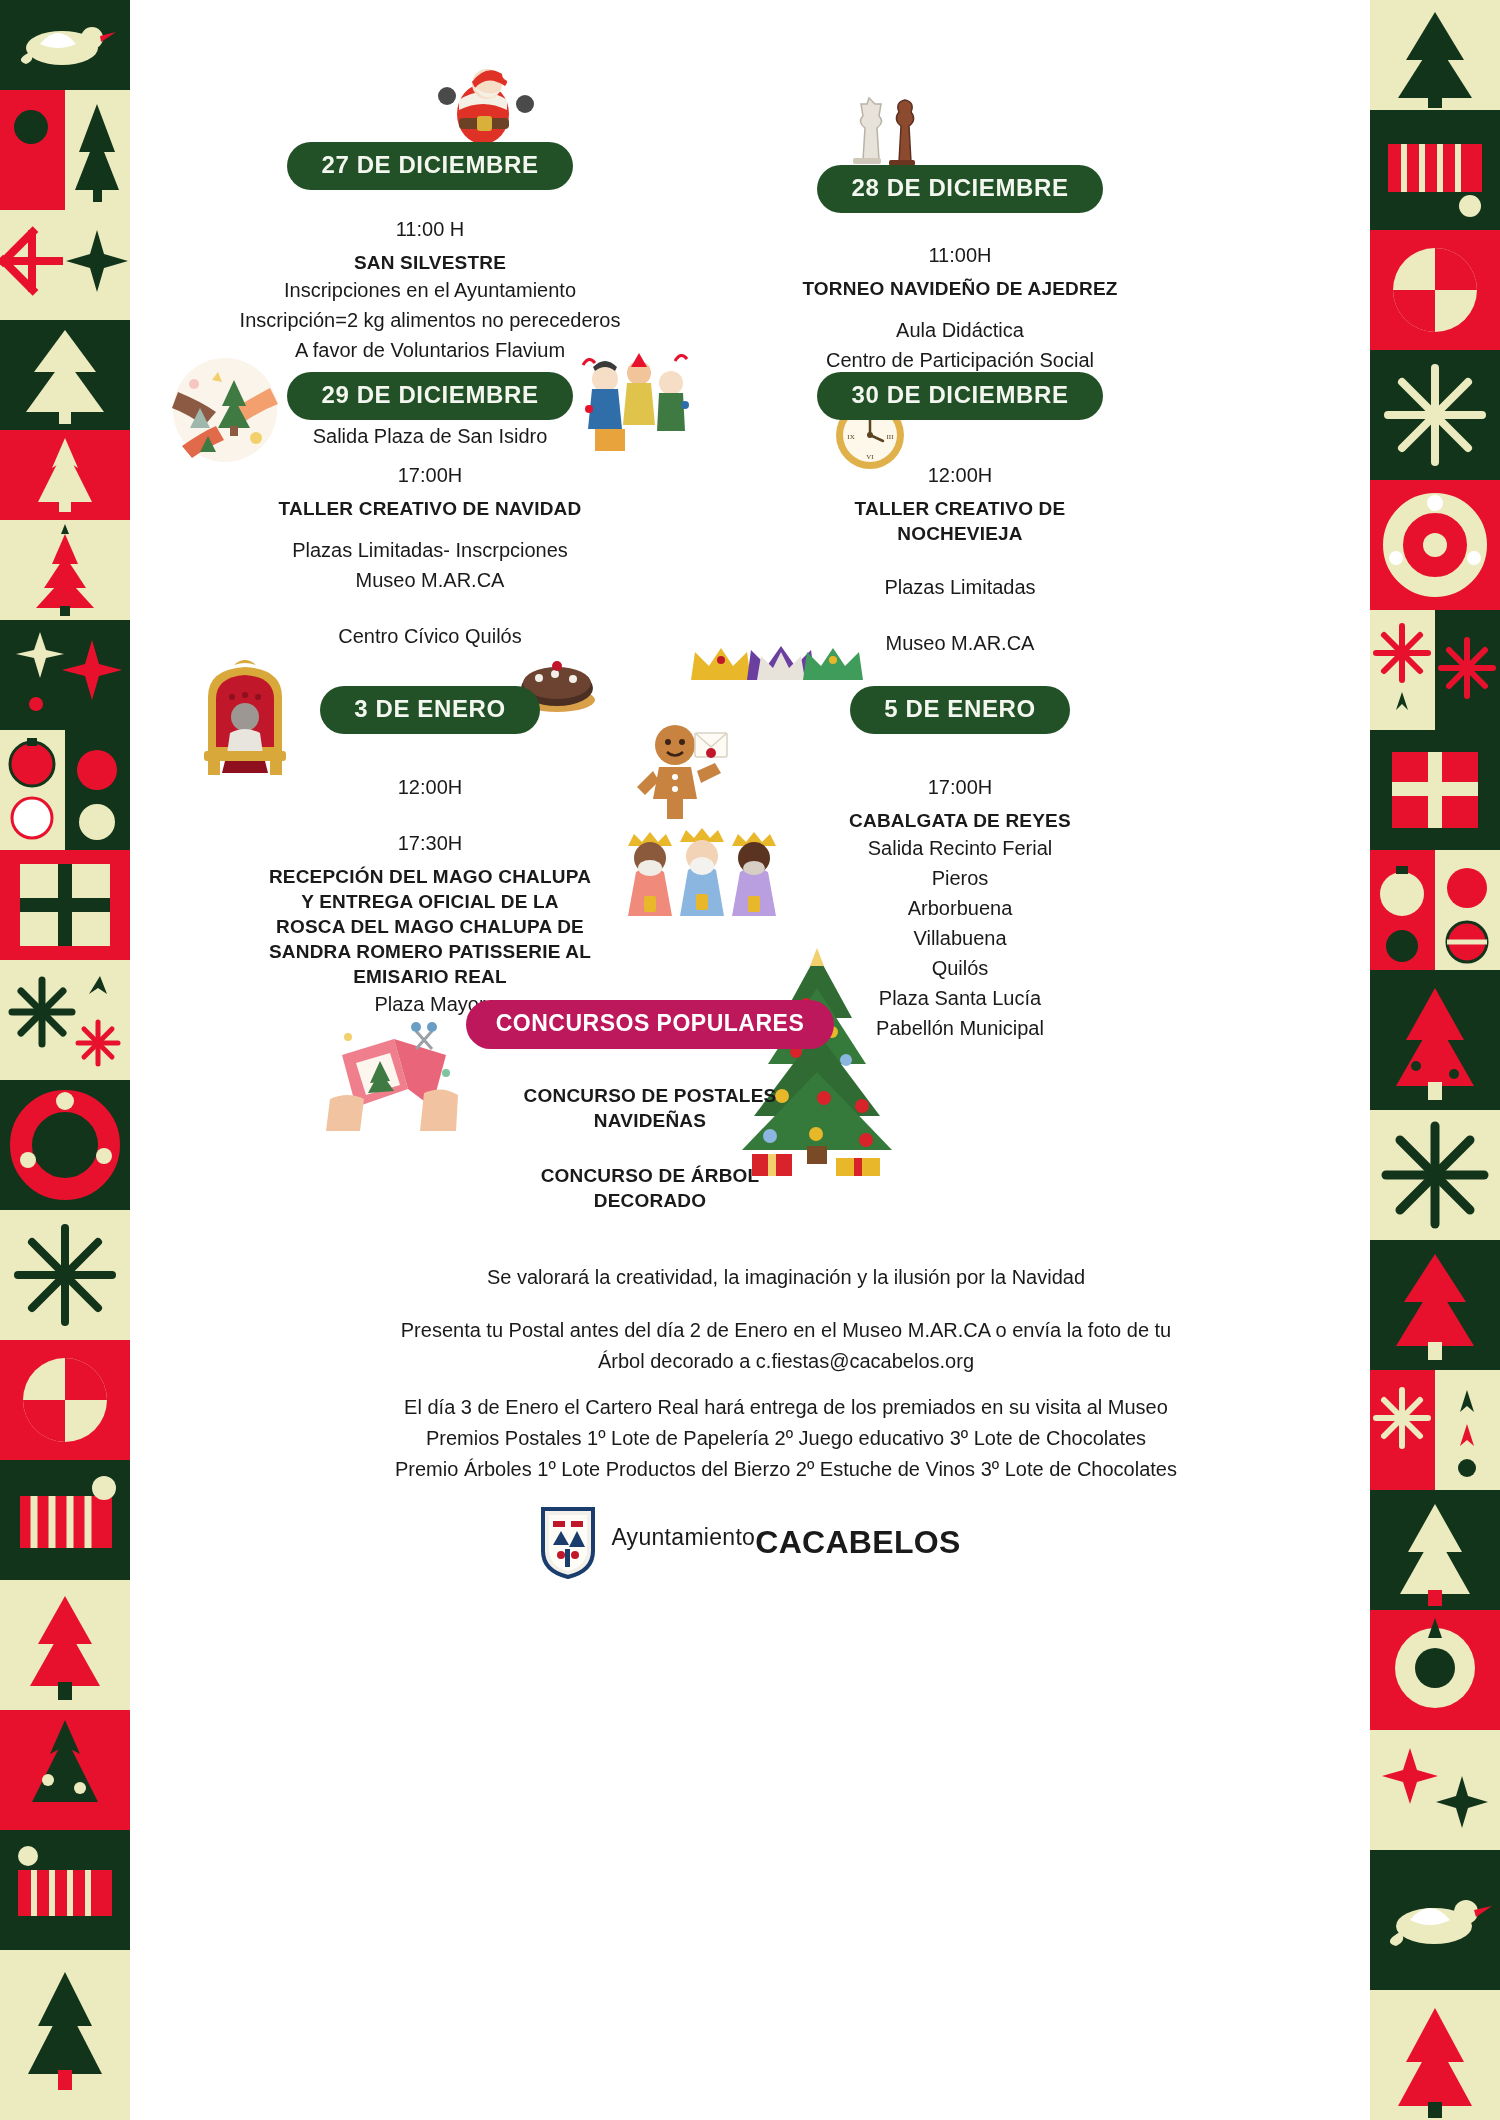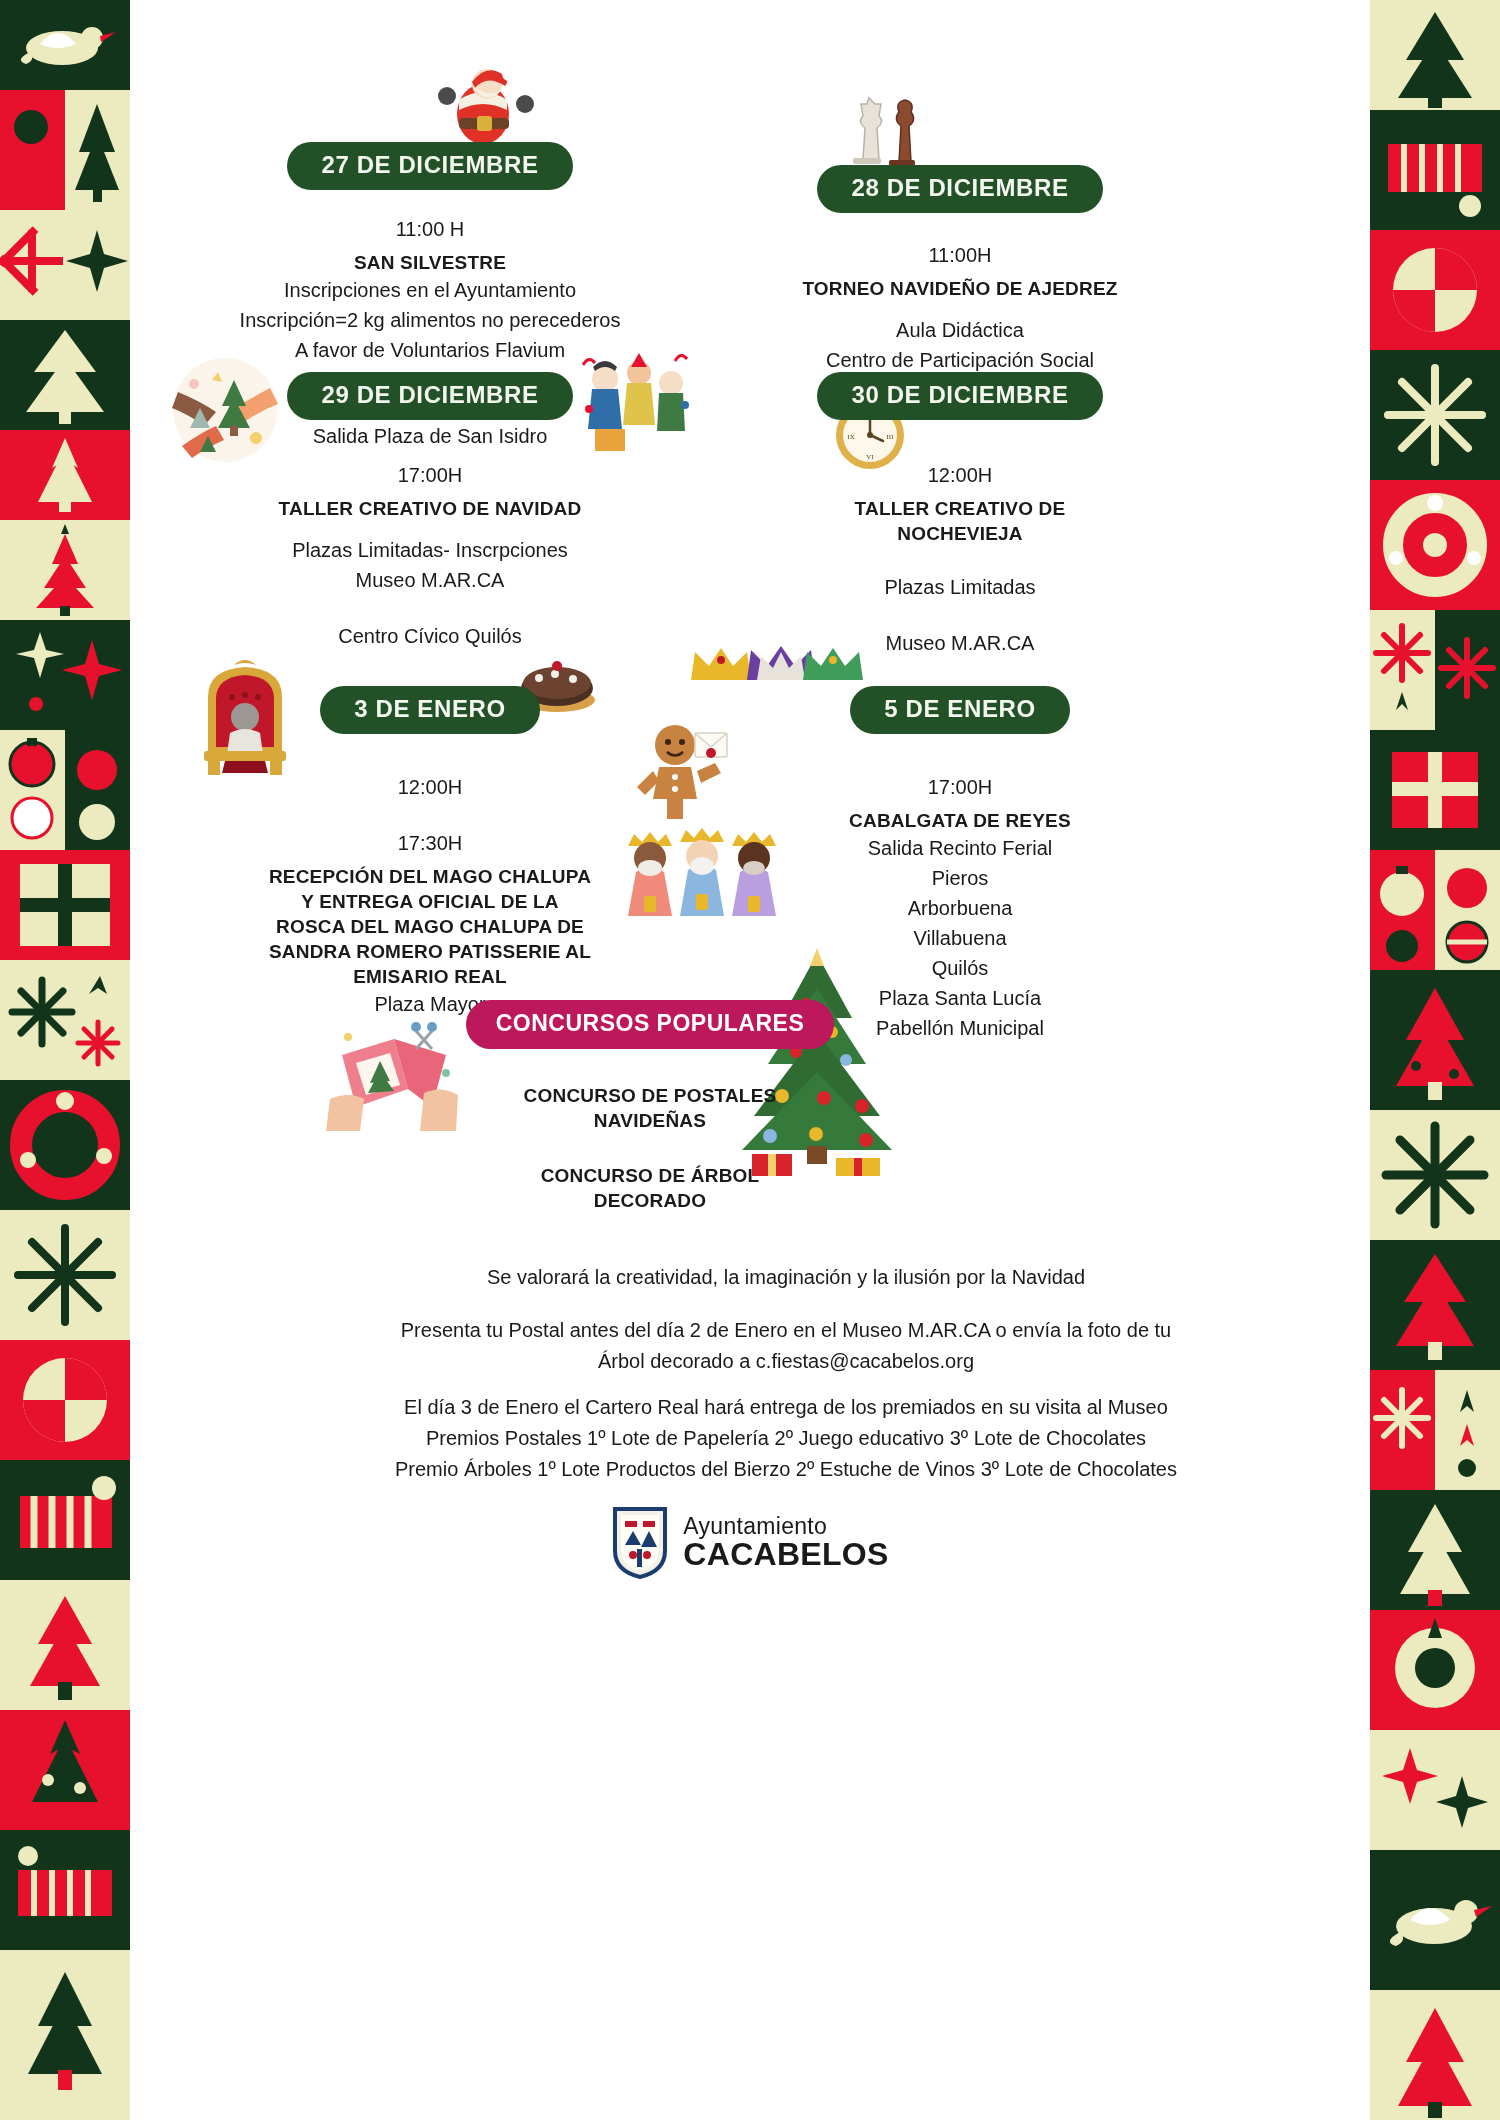--- a/index.html
+++ b/index.html
@@ -38,21 +38,21 @@
     padding:10px 30px 12px;font-weight:700;font-size:23px;letter-spacing:.5px;
   }
 
   .foot{position:absolute;left:0;width:1312px;text-align:center;font-size:20px;line-height:1.55;}
 
   
   .art{position:absolute;}
 
   
   .logo-wrap{position:absolute;left:0;width:1240px;display:flex;justify-content:center;align-items:center;gap:14px;}
-  .logo-txt{display:flex;flex-direction:column;line-height:1;}
+  .logo-txt{display:flex;line-height:1;}
   .logo-l1{font-size:23px;font-weight:400;letter-spacing:.3px;}
   .logo-l2{font-size:32px;font-weight:700;letter-spacing:.3px;}
 </style>
 </head>
 <body>
 
 <div class="side-border left">
 
   <div class="bcell" style="top:0;height:90px;background:#12341a;">
     <svg width="130" height="90" viewBox="0 0 130 90">

